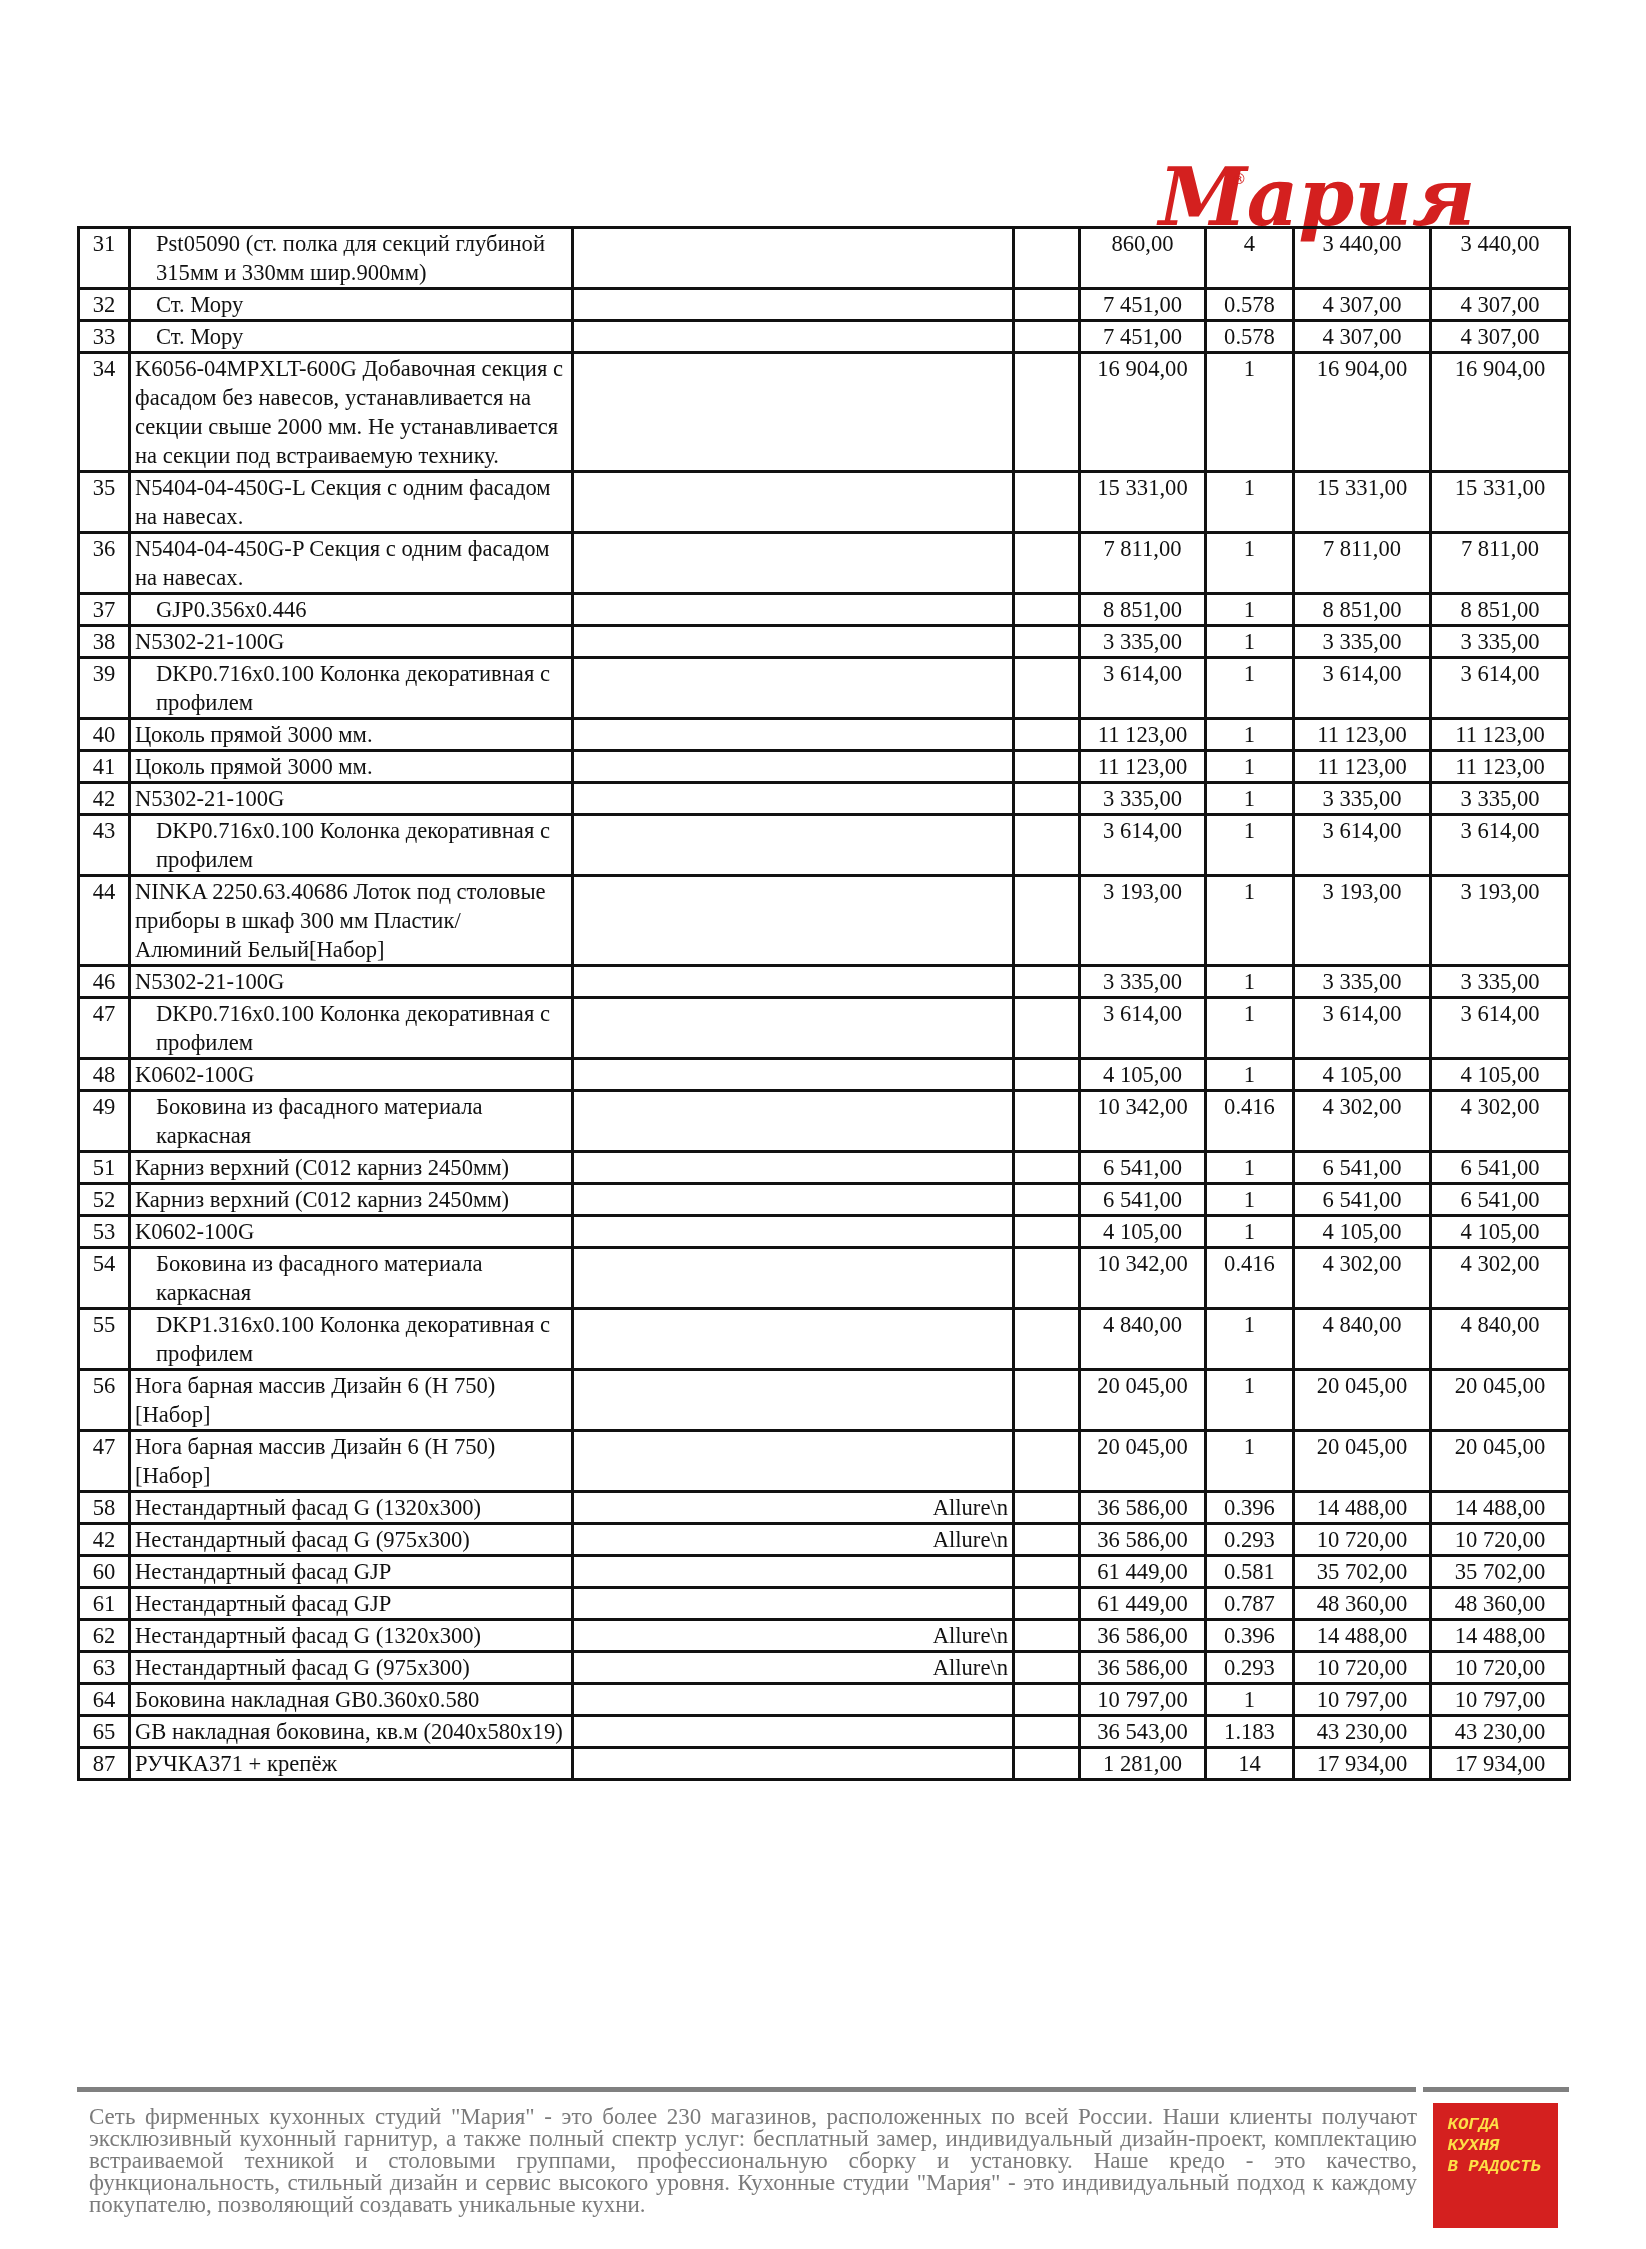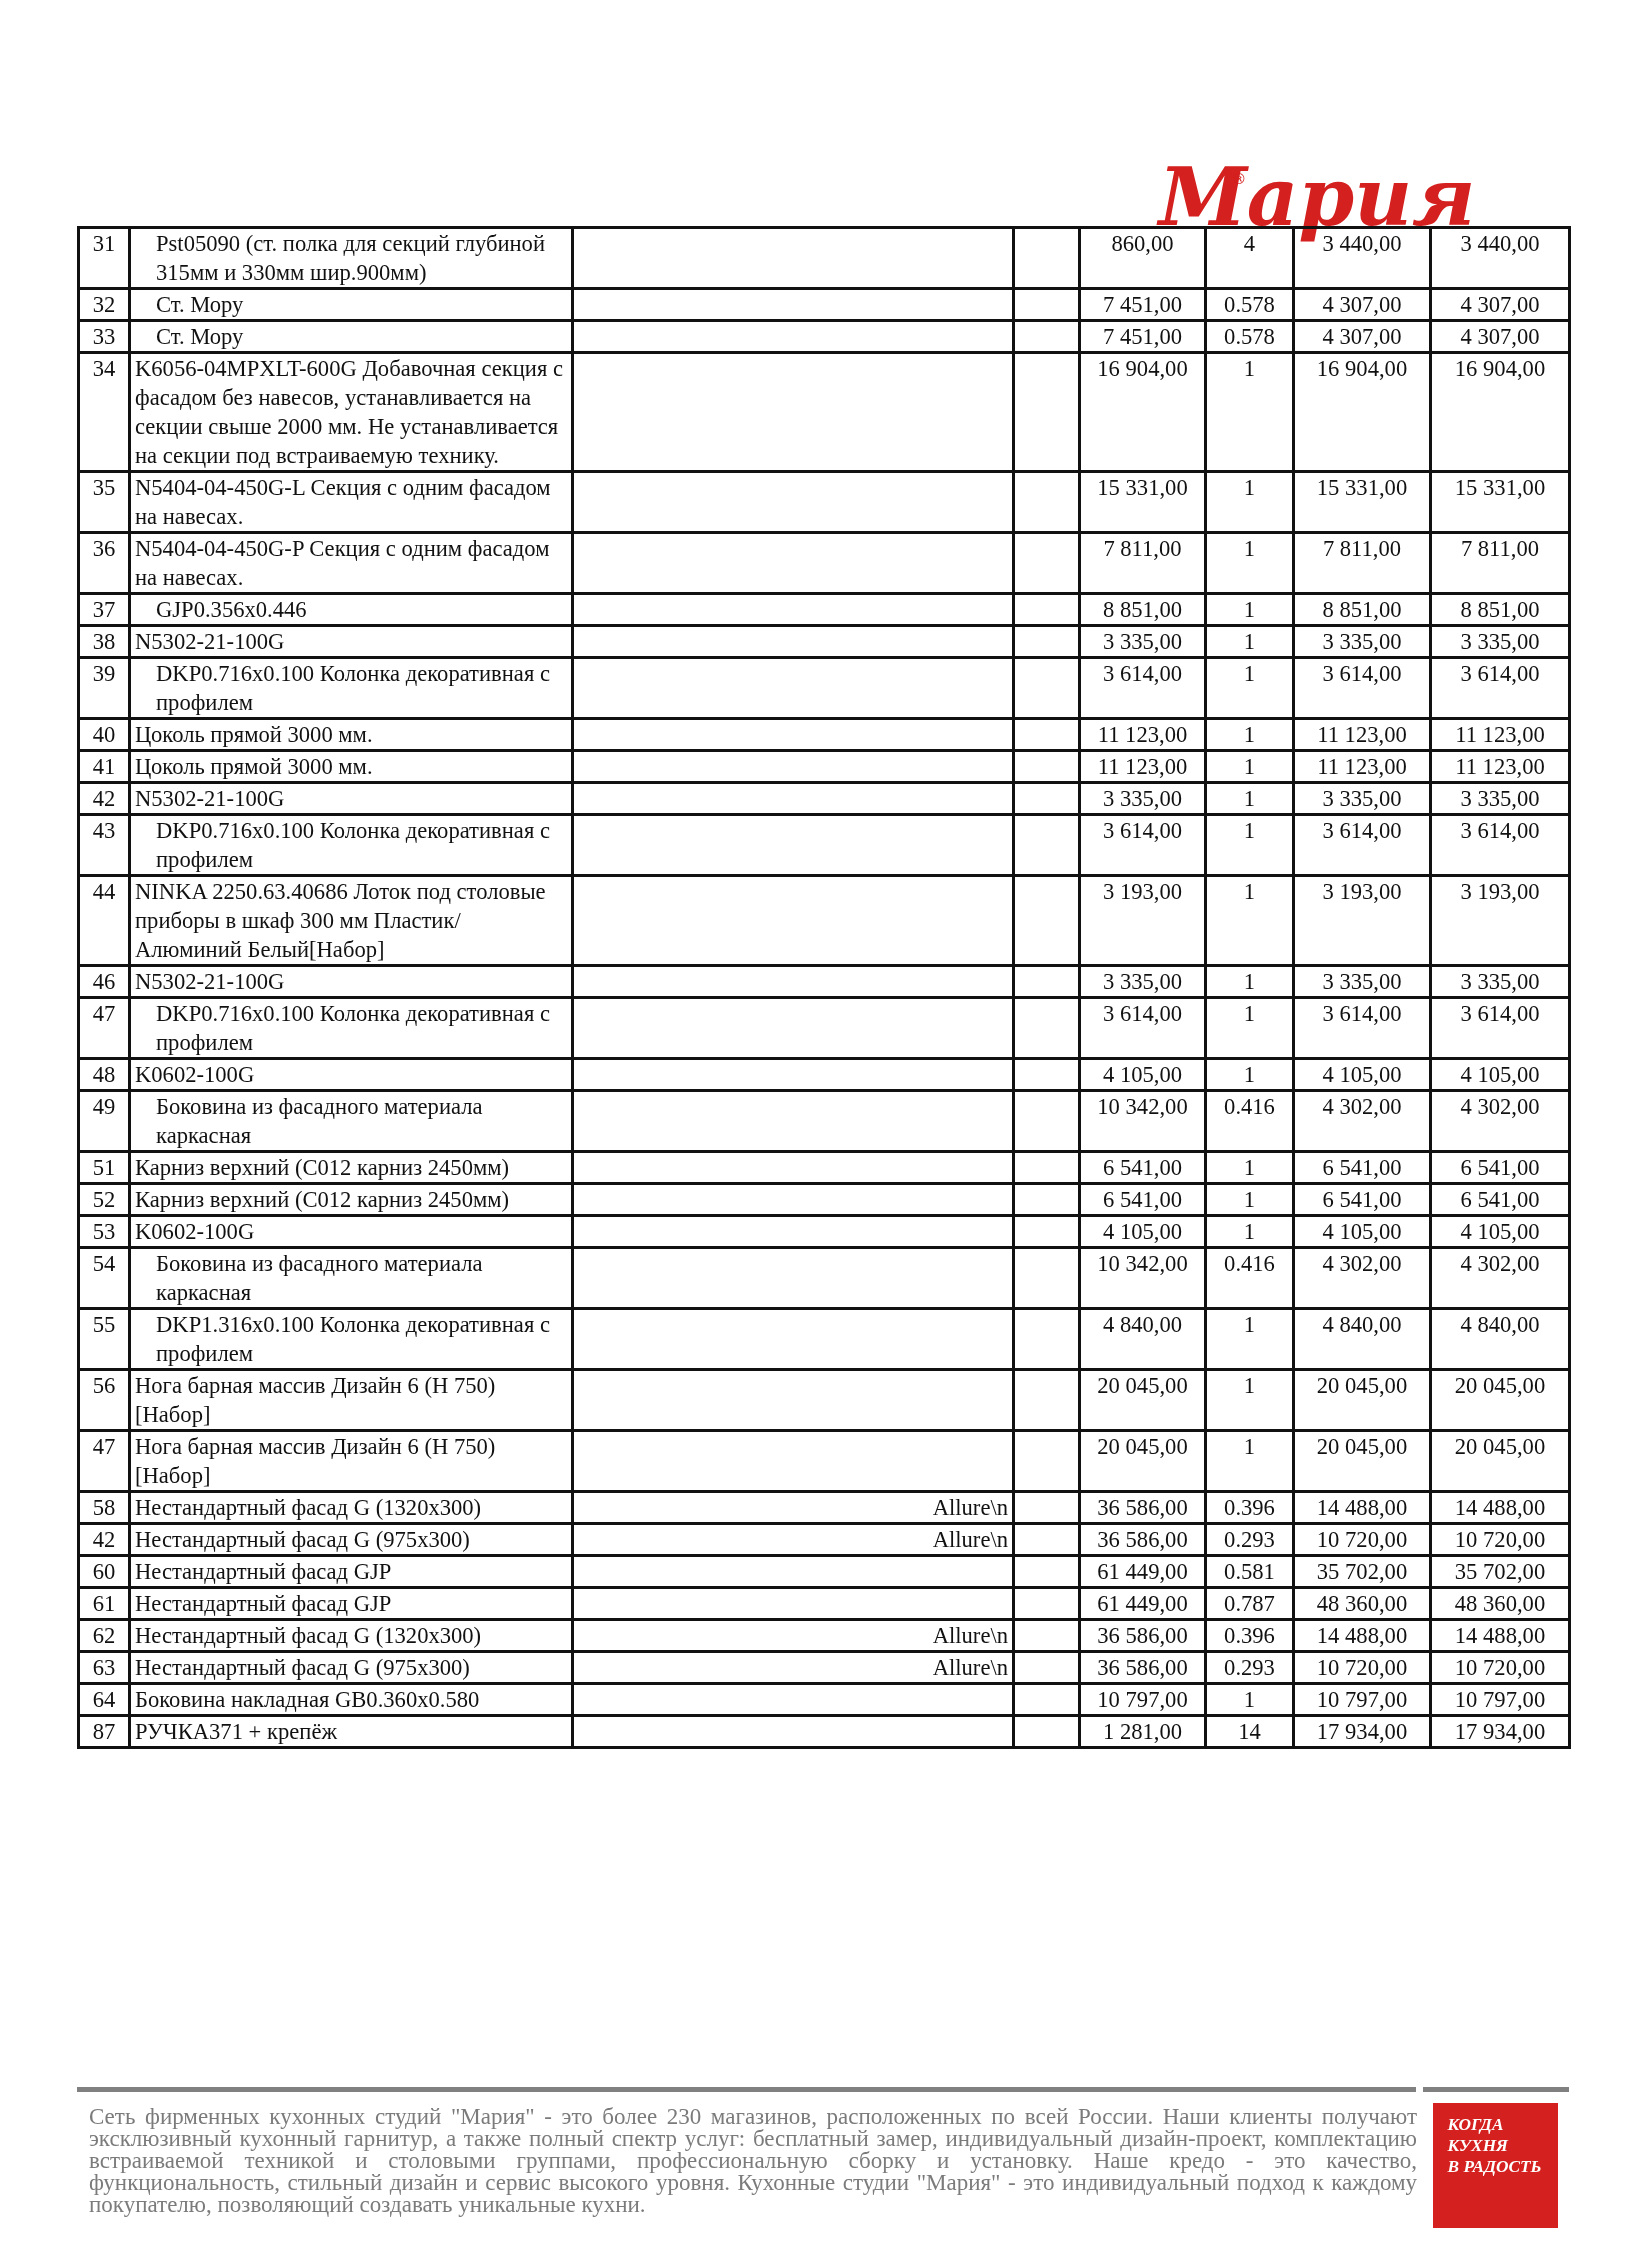--- a/index.html
+++ b/index.html
@@ -16,22 +16,22 @@
   col.c-sum { width: 137px; } col.c-total { width: 139px; }
   td.num { text-align: center; }
   td.name.indent { padding-left: 25px; }
   td.var { text-align: right; }
   td.val { text-align: center; }
   .footer-rule { position: absolute; top: 2087px; height: 5.3px; background: #808080; }
   .footer-text { position: absolute; left: 89px; top: 2106px; width: 1328px;
                  font-size: 23px; line-height: 22px; color: #7b7b7b; text-align: justify; }
   .slogan { position: absolute; left: 1433px; top: 2103px; width: 125px; height: 125px;
             background: #d4201f; }
-  .slogan div { font-family: Liberation Serif, serif; font-weight: bold; font-style: italic;
-                color: #ffffff; font-size: 17.3px; line-height: 21px; padding: 10.6px 0 0 14.6px; white-space: pre-line; }
+  .slogan div { font-family: Liberation Mono, monospace; font-weight: bold; font-style: italic;
+                color: #fde047; font-size: 17.3px; line-height: 21px; padding: 10.6px 0 0 14.6px; white-space: pre-line; }
 </style>
 </head>
 <body>
 
 <div class="logo">
   <svg viewBox="0 0 640 150">
     <text x="10" y="110" fill="#d4201f" font-family="DejaVu Serif, serif" font-style="italic" font-size="120" font-weight="bold">Мария</text>
     <text x="120" y="48" fill="#d4201f" font-family="DejaVu Sans, sans-serif" font-size="22">®</text>
   </svg>
 </div>
@@ -362,20 +362,30 @@
         <td class="num">64</td>
         <td class="name">Боковина накладная GB0.360x0.580</td>
         <td class="var"></td>
         <td class="blank"></td>
         <td class="val">10 797,00</td>
         <td class="val">1</td>
         <td class="val">10 797,00</td>
         <td class="val">10 797,00</td>
       </tr>
       <tr>
+        <td class="num">65</td>
+        <td class="name">GB накладная боковина, кв.м (2040x580x19)</td>
+        <td class="var"></td>
+        <td class="blank"></td>
+        <td class="val">36 543,00</td>
+        <td class="val">1.183</td>
+        <td class="val">43 230,00</td>
+        <td class="val">43 230,00</td>
+      </tr>
+      <tr>
         <td class="num">87</td>
         <td class="name">РУЧКА371 + крепёж</td>
         <td class="var"></td>
         <td class="blank"></td>
         <td class="val">1 281,00</td>
         <td class="val">14</td>
         <td class="val">17 934,00</td>
         <td class="val">17 934,00</td>
       </tr>
     </tbody>

